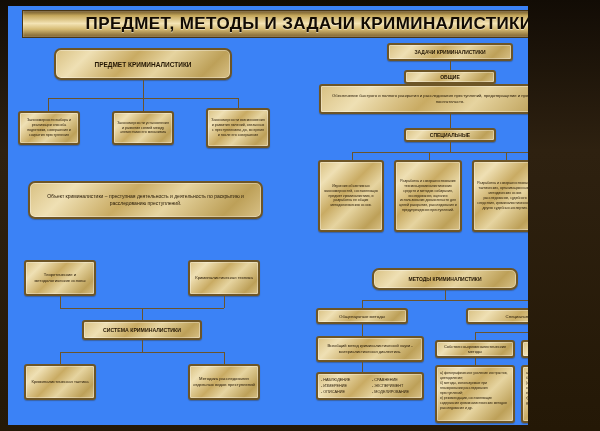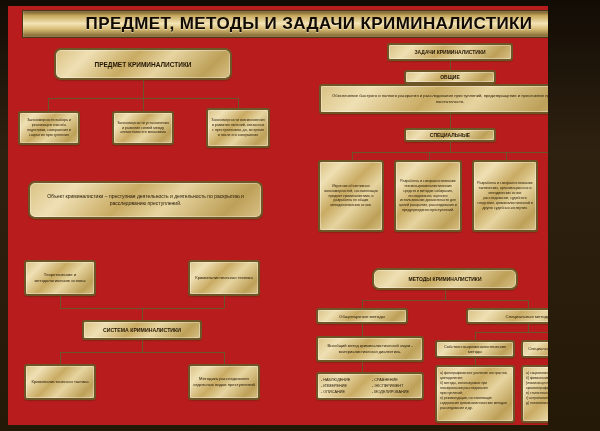--- a/index.html
+++ b/index.html
@@ -13,23 +13,22 @@
     background:#2b1d0c;
     box-sizing:border-box;
   }
   
   #frame{
     position:absolute;left:0;top:0;width:600px;height:431px;
     background:linear-gradient(180deg,#120c05 0%,#2e2110 35%,#241806 100%);
   }
   #inner{
     position:absolute;left:8px;top:6px;width:520px;height:419px;
-    background:#b91c1c;
+    background:#3b82f6;
     overflow:hidden;
-    padding-left:20px;
   }
   
   #titlebar{
     position:absolute;left:14px;top:4px;width:572px;height:26px;
     background:linear-gradient(180deg,#6a5226 0%,#c6a85c 18%,#f3e3b4 48%,#d6bb74 70%,#7a5f2b 100%);
     border:1px solid #4a3715;
     box-shadow:inset 0 0 2px rgba(255,255,255,.5);
     display:flex;align-items:center;justify-content:center;
   }
   #titlebar .t{

